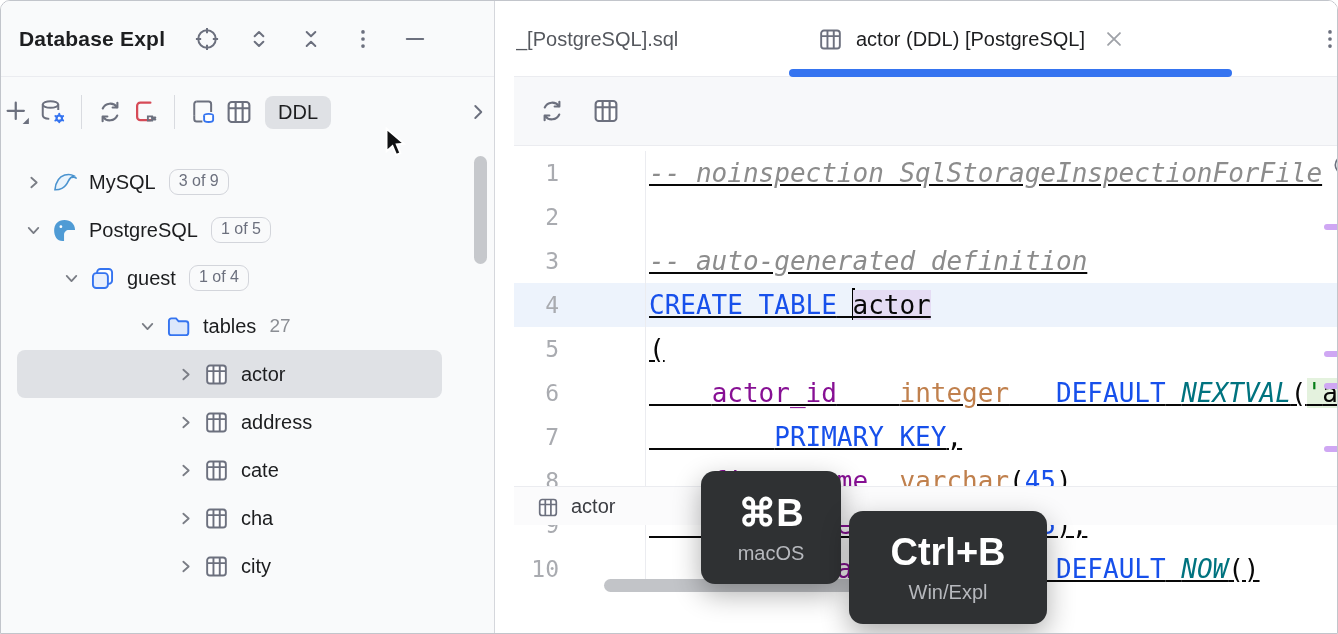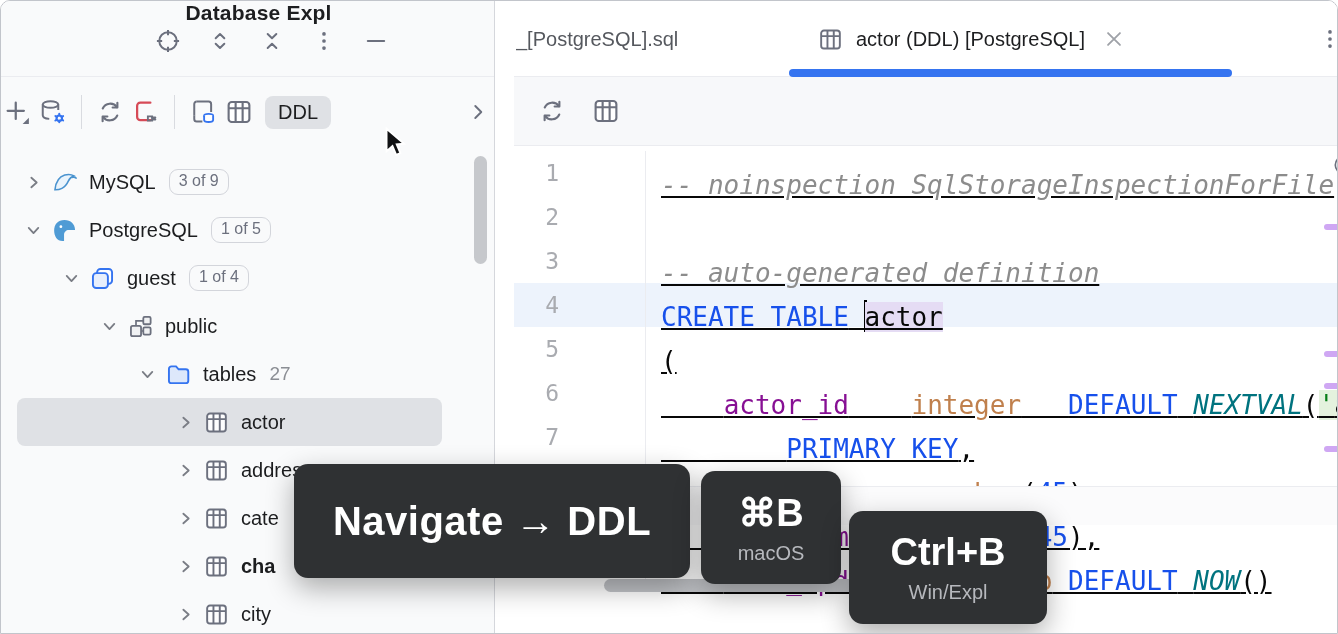--- a/index.html
+++ b/index.html
@@ -4,21 +4,21 @@
 <style>
   html,body{margin:0;padding:0;background:#fff;}
   *{box-sizing:border-box;}
   .window{
     position:relative;width:1338px;height:634px;overflow:hidden;
     background:#fff;border:1px solid #c2c5cb;border-radius:10px 10px 0 0;
     font-family:"Liberation Sans",sans-serif;color:#1d1e20;
   }
   
   .left-panel{position:absolute;left:0;top:0;width:494px;height:634px;background:#f9fafb;border-right:1px solid #d5d7dc;}
-  .lp-header{position:relative;height:76px;border-bottom:1px solid #ebecf0;display:flex;align-items:center;padding:0 14px 0 36px;flex-direction:column;}
+  .lp-header{position:relative;height:76px;border-bottom:1px solid #ebecf0;display:flex;align-items:center;padding:0 14px 0 18px;}
   .lp-title{font-size:21px;font-weight:700;letter-spacing:.2px;white-space:nowrap;overflow:hidden;}
   .lp-header-icons{display:flex;align-items:center;gap:20px;margin-left:26px;}
   .icon-btn{display:flex;align-items:center;justify-content:center;width:32px;height:32px;border-radius:6px;flex:0 0 auto;}
   .lp-toolbar{position:relative;height:70px;display:flex;align-items:center;gap:4px;}
   .tb-sep{width:1px;height:34px;background:#d9dbe0;margin:0 8px;}
   .ddl-btn{background:#dfe1e5;border-radius:8px;padding:5px 13px;font-size:20px;color:#1d1e20;margin-left:6px;}
   .lp-spacer{flex:1;}
   .tree{position:absolute;left:0;top:146px;right:0;bottom:0;padding-top:11px;overflow:hidden;}
   .tree-row{height:48px;display:flex;align-items:center;margin-left:16px;width:425px;border-radius:8px;}
   .tree-row.selected{background:#dfe1e5;}
@@ -37,21 +37,21 @@
   .tab2 .t-icon{margin-right:12px;}
   .tab2-label{font-size:20px;color:#1d1e20;white-space:nowrap;}
   .tab-close{margin-left:16px;display:flex;}
   .tab-kebab{position:absolute;left:800px;top:22px;}
   .ed-toolbar{height:69px;background:#f7f8fa;border-bottom:1px solid #ebecf0;display:flex;align-items:center;padding-left:22px;gap:22px;}
   .editor{position:absolute;left:0;top:146px;width:843px;height:449px;background:#fff;overflow:hidden;}
   .ed-lines{position:absolute;left:0;top:4px;right:0;}
   .ed-line{display:flex;height:44px;}
   .ed-line.current{background:#edf3fc;}
   .gutter{width:132px;flex:0 0 auto;text-align:right;padding-right:86px;font:23px/44px "DejaVu Sans Mono",monospace;color:#a9abb0;border-right:1px solid #ebecf0;}
-  .codeln{margin:12px;padding:0 0 0 3px;font:26px/44px "DejaVu Sans Mono",monospace;color:#080808;white-space:pre;text-decoration:underline;}
+  .codeln{margin:0;padding:0 0 0 3px;font:26px/44px "DejaVu Sans Mono",monospace;color:#080808;white-space:pre;text-decoration:underline;}
   .tk-comment{color:#8c8c8c;font-style:italic;}
   .tk-kw{color:#1750eb;}
   .tk-id{color:#871094;}
   .tk-type{color:#c0804d;}
   .tk-fn{color:#00737f;font-style:italic;}
   .tk-num{color:#1750eb;}
   .tk-strq{color:#067d17;background:#e4f2de;}
   .tk-strb{color:#080808;background:#e4f2de;}
   .tk-hl{background:#e5dcf4;color:#080808;}
   .caret{display:inline-block;width:3px;height:32px;background:#000;vertical-align:-6px;margin-left:-1px;margin-right:-2px;}
@@ -205,36 +205,20 @@
           </span>
           <span class="t-icon">
             <svg width="27" height="27" viewBox="0 0 24 24" fill="none">
               <rect x="7.2" y="3.5" width="13.3" height="13.3" rx="3" stroke="#3574f0" stroke-width="1.7" fill="#fff"></rect>
               <rect x="3.5" y="7.2" width="13.3" height="13.3" rx="3" fill="#e8effc" stroke="#3574f0" stroke-width="1.7"></rect>
             </svg>
           </span>
           <span class="t-label">guest</span>
           <span class="t-badge">1 of 4</span>
         </div>
-        <div class="tree-row" style="padding-left: 84px;">
-          <span class="t-chevron">
-            <svg width="17" height="17" viewBox="0 0 16 16" fill="none">
-              <path d="M3.5 5.5 8 10.5l4.5-5" stroke="#7a7d85" stroke-width="1.7" stroke-linecap="round" stroke-linejoin="round"></path>
-            </svg>
-          </span>
-          <span class="t-icon">
-            <svg width="27" height="27" viewBox="0 0 24 24" fill="none">
-              <path d="M8 11.5V7h6.5M12.5 16h2" stroke="#6c707e" stroke-width="1.5"></path>
-              <rect x="3.5" y="11.5" width="9" height="9" rx="1.5" fill="#f0f1f3" stroke="#6c707e" stroke-width="1.6"></rect>
-              <rect x="14.5" y="3.5" width="6.5" height="6.5" rx="1.2" fill="#f0f1f3" stroke="#6c707e" stroke-width="1.6"></rect>
-              <rect x="14.5" y="12.8" width="6.5" height="6.5" rx="1.2" fill="#f0f1f3" stroke="#6c707e" stroke-width="1.6"></rect>
-            </svg>
-          </span>
-          <span class="t-label">public</span>
-        </div>
         <div class="tree-row" style="padding-left: 122px;">
           <span class="t-chevron">
             <svg width="17" height="17" viewBox="0 0 16 16" fill="none">
               <path d="M3.5 5.5 8 10.5l4.5-5" stroke="#7a7d85" stroke-width="1.7" stroke-linecap="round" stroke-linejoin="round"></path>
             </svg>
           </span>
           <span class="t-icon">
             <svg width="27" height="27" viewBox="0 0 24 24" fill="none">
               <path d="M3.5 7a2.2 2.2 0 0 1 2.2-2.2h4.1l2.3 2.6h6.4A2.2 2.2 0 0 1 20.7 9.6v7.9a2.2 2.2 0 0 1-2.2 2.2H5.7a2.2 2.2 0 0 1-2.2-2.2Z" fill="#dde8fb" stroke="#3574f0" stroke-width="1.7"></path>
             </svg>
@@ -277,21 +261,21 @@
             </svg>
           </span>
           <span class="t-icon">
             <svg width="27" height="27" viewBox="0 0 24 24" fill="none">
               <rect x="3.7" y="4" width="16.6" height="16" rx="2.5" stroke="#6c707e" stroke-width="1.7" fill="#fdfdfe"></rect>
               <path d="M3.7 9h16.6M9.3 4v16M14.9 4v16" stroke="#6c707e" stroke-width="1.7"></path>
             </svg>
           </span>
           <span class="t-label">cate</span>
         </div>
-        <div class="tree-row" style="padding-left: 160px; font-weight: bold;">
+        <div class="tree-row" style="padding-left: 160px;">
           <span class="t-chevron">
             <svg width="17" height="17" viewBox="0 0 16 16" fill="none">
               <path d="M6 3.5 11 8l-5 4.5" stroke="#7a7d85" stroke-width="1.7" stroke-linecap="round" stroke-linejoin="round"></path>
             </svg>
           </span>
           <span class="t-icon">
             <svg width="27" height="27" viewBox="0 0 24 24" fill="none">
               <rect x="3.7" y="4" width="16.6" height="16" rx="2.5" stroke="#6c707e" stroke-width="1.7" fill="#fdfdfe"></rect>
               <path d="M3.7 9h16.6M9.3 4v16M14.9 4v16" stroke="#6c707e" stroke-width="1.7"></path>
             </svg>
@@ -416,21 +400,20 @@
       <span class="t-icon">
           <svg width="27" height="27" viewBox="0 0 24 24" fill="none">
             <rect x="3.7" y="4" width="16.6" height="16" rx="2.5" stroke="#6c707e" stroke-width="1.7" fill="#fdfdfe"></rect>
             <path d="M3.7 9h16.6M9.3 4v16M14.9 4v16" stroke="#6c707e" stroke-width="1.7"></path>
           </svg>
         </span>
       <span class="status-label">actor</span>
     </div>
   </div>
 
-  <div class="tip tip-main">Navigate → DDL</div>
   <div id="shortcut-boxes">
       <div class="tip tip-key" style="left: 700px; width: 140px;">
         <div class="tip-keys">⌘B</div>
         <div class="tip-platform">macOS</div>
       </div>
       <div class="tip tip-key" style="left: 848px; width: 198px; margin-top: 40px;">
         <div class="tip-keys">Ctrl+B</div>
         <div class="tip-platform">Win/Expl</div>
       </div>
     </div>

